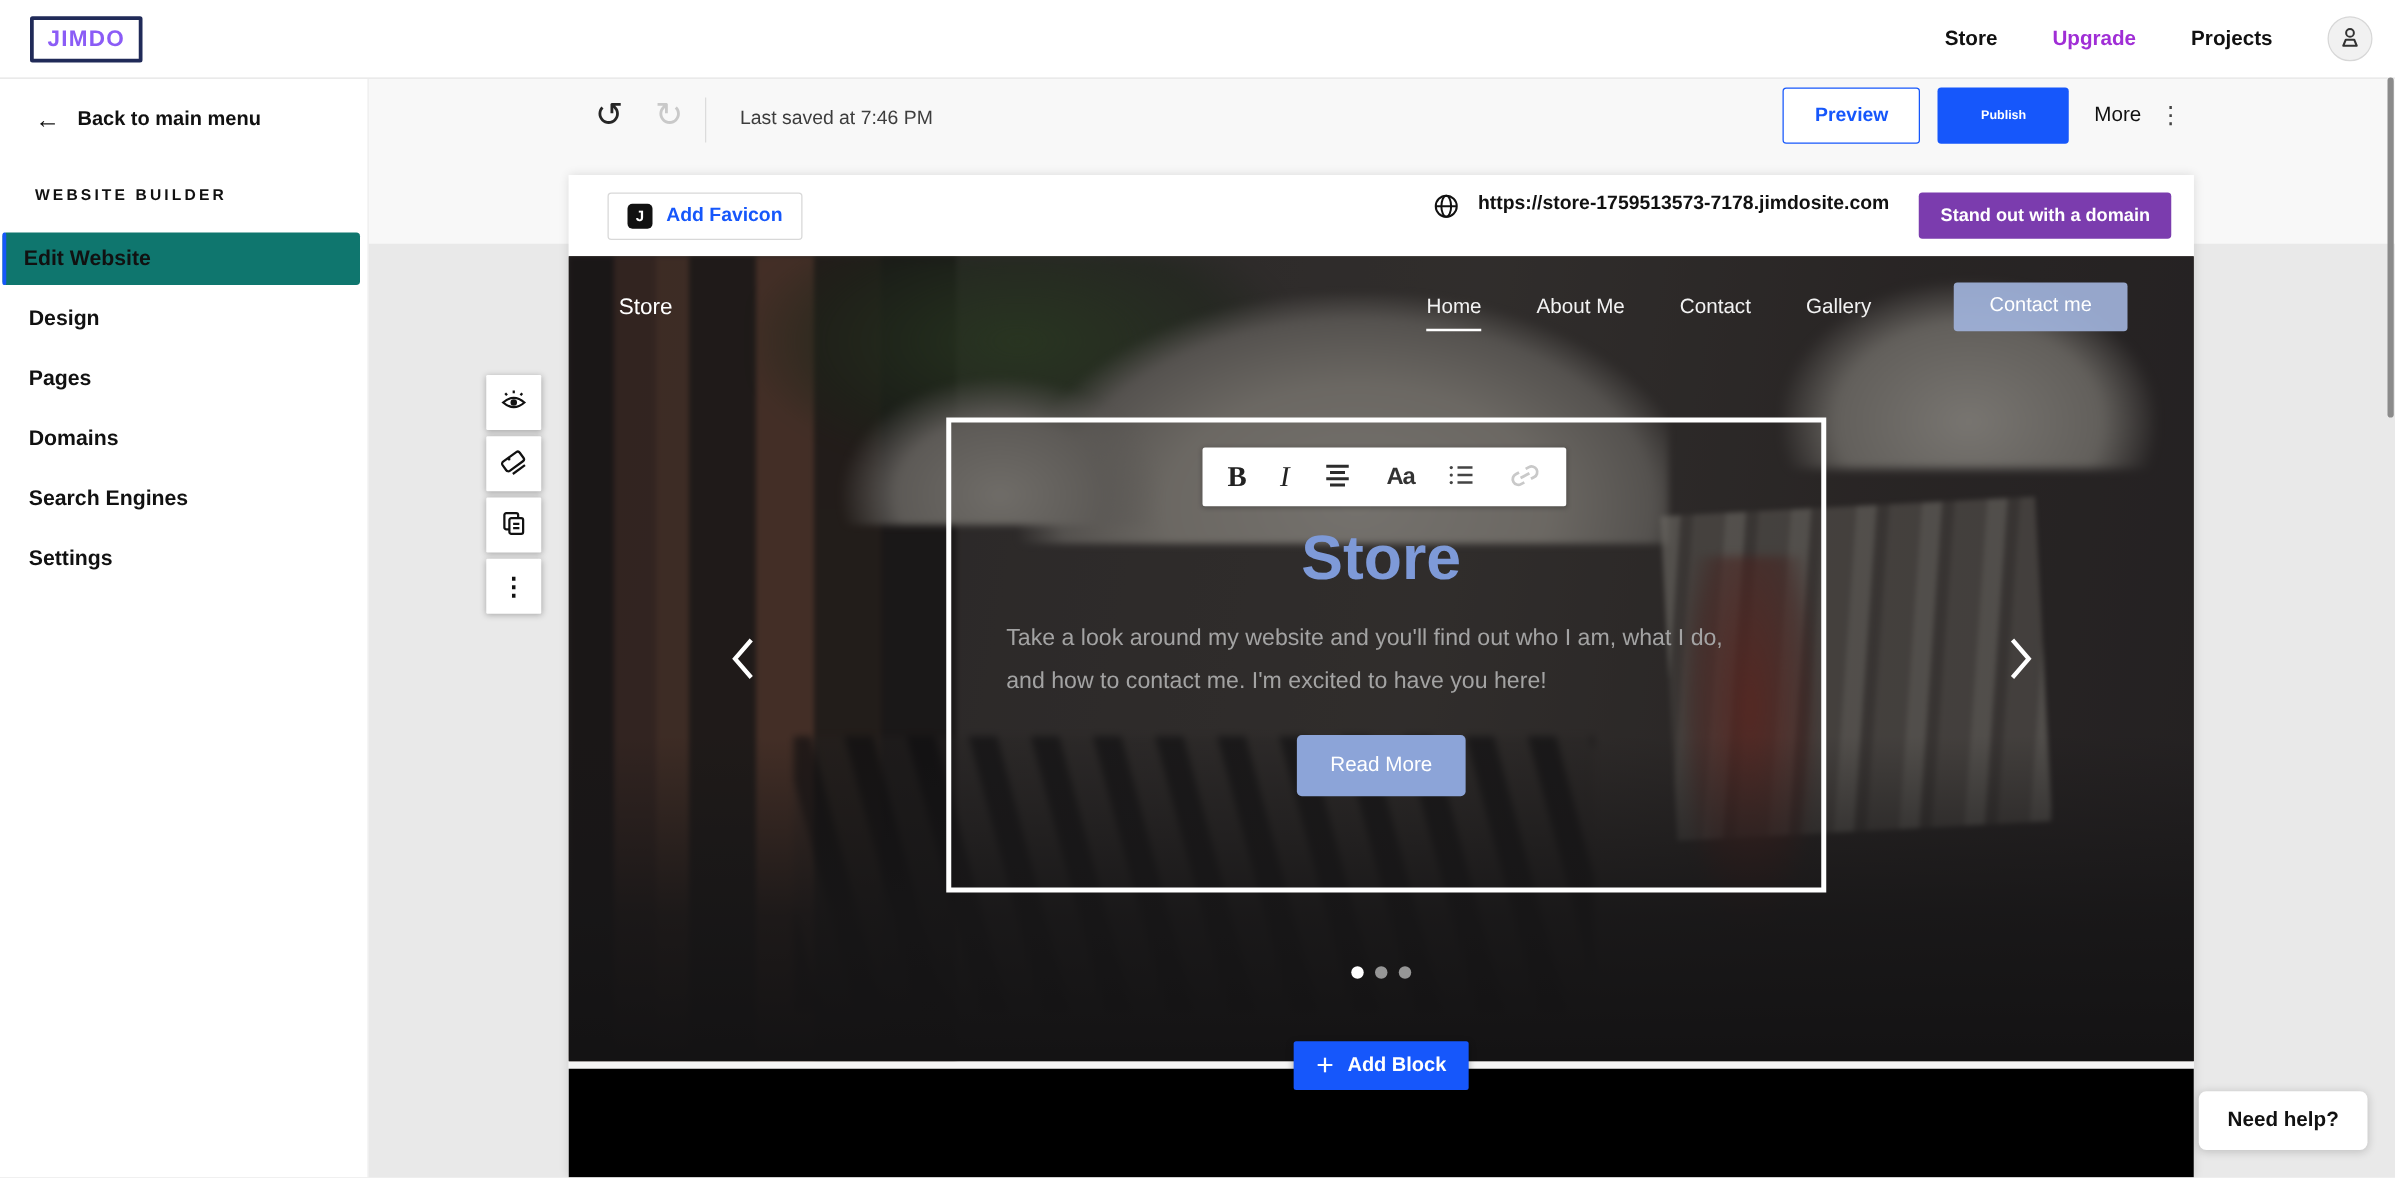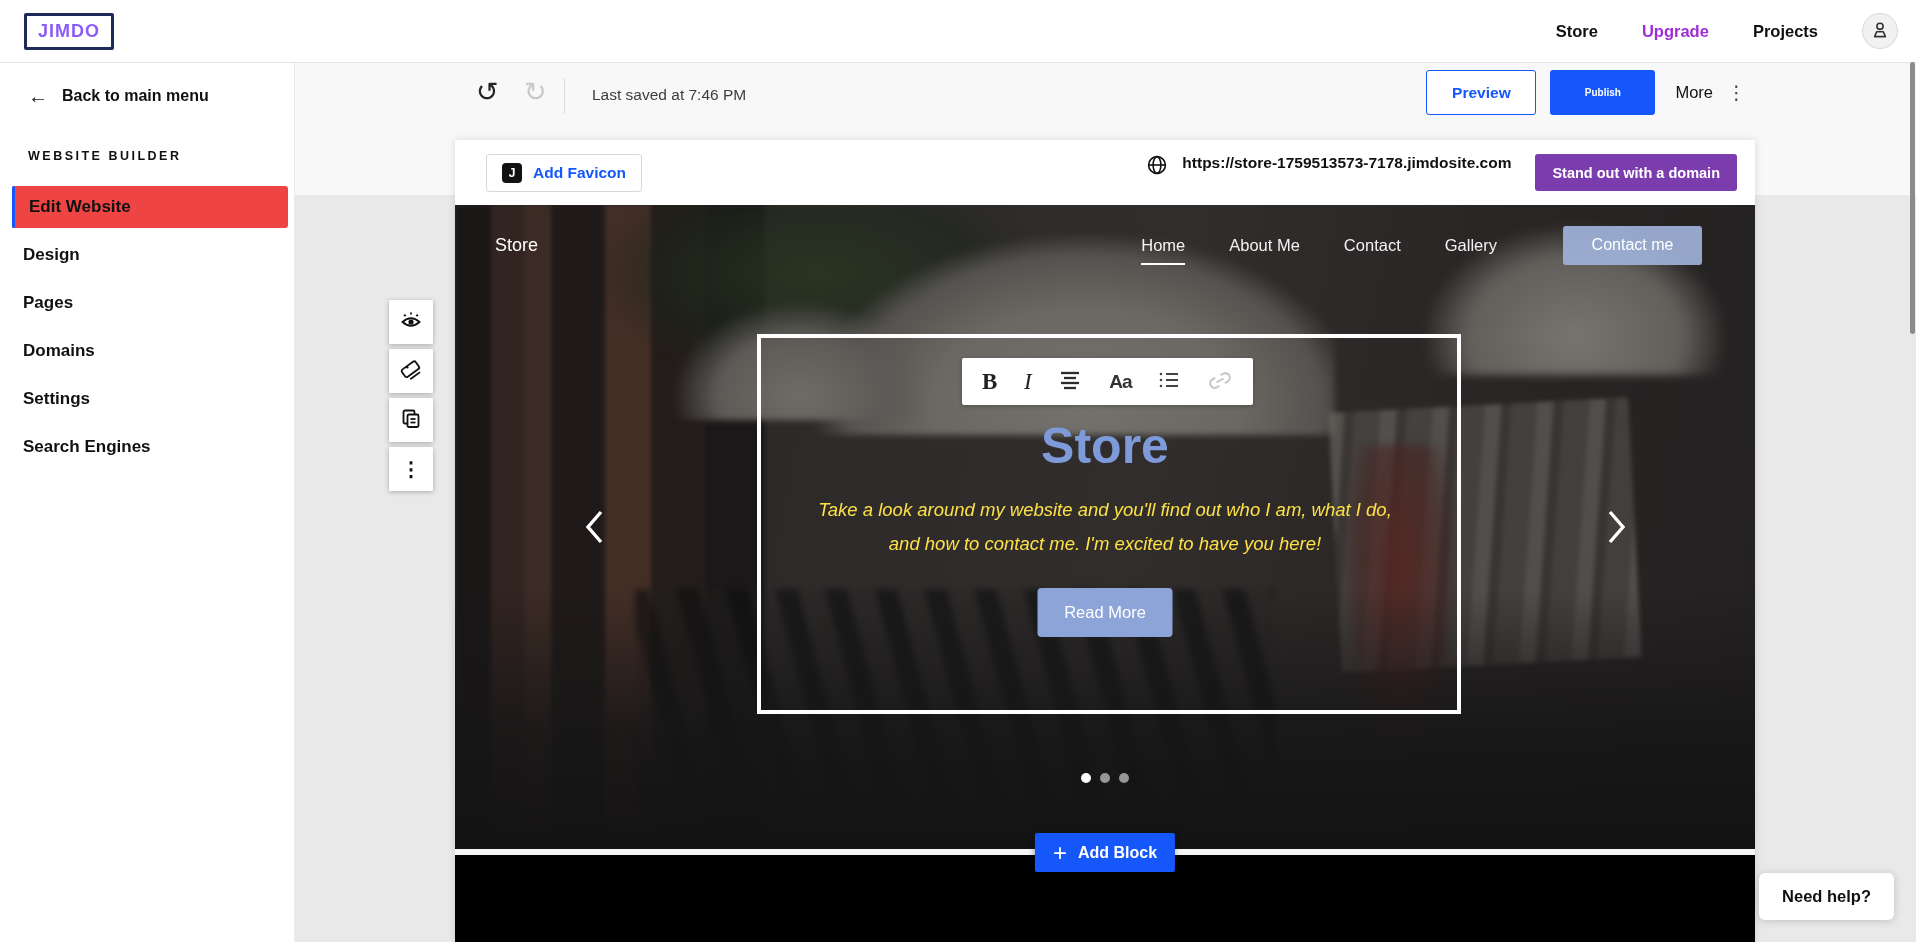--- a/index.html
+++ b/index.html
@@ -20,21 +20,21 @@
   
   .sidebar{position:absolute;left:0;top:62px;width:294px;height:880px;background:#fff;
            border-right:1px solid #ececec;z-index:30;}
   .back-row{position:absolute;left:28px;top:24px;display:flex;align-items:center;gap:14px;cursor:pointer;}
   .back-arrow{font-size:20px;line-height:1;}
   .back-label{font-size:16px;font-weight:700;}
   .sb-section{position:absolute;left:28px;top:87px;font-size:12.5px;font-weight:800;letter-spacing:2.5px;}
   .sb-list{position:absolute;left:0;top:124px;width:294px;}
   .sb-item{position:relative;height:42px;margin:0 0 6px 0;display:flex;align-items:center;cursor:pointer;}
   .sb-item .sb-label{margin-left:23px;font-size:17px;font-weight:600;}
-  .sb-item.active{background:#ef4444;border-radius:3px;margin-left:12px;margin-right:6px;}
+  .sb-item.active{background:#0f766e;border-radius:3px;margin-left:2px;margin-right:6px;}
   .sb-item.active .sb-label{margin-left:17px;}
   .sb-bar{position:absolute;left:0;top:0;width:3px;height:42px;background:#1657fb;border-radius:2px;}
 
   
   .strip{position:absolute;left:294px;top:62px;right:0;height:133px;background:#f8f8f8;}
   .undo-btn,.redo-btn{position:absolute;top:78px;font-size:27px;line-height:1;cursor:pointer;background:none;border:none;}
   .undo-btn{left:470px;color:#262626;}
   .redo-btn{left:518px;color:#c9c9c9;}
   .tb-divider{position:absolute;left:564px;top:78px;width:1px;height:36px;background:#dcdcdc;}
   .last-saved{position:absolute;left:592px;top:86px;font-size:15.5px;color:#3d3d3d;}
@@ -100,22 +100,22 @@
               padding:0 20px;box-sizing:border-box;z-index:6;}
   .ed-btn{background:none;border:none;cursor:pointer;display:flex;align-items:center;justify-content:center;
           height:100%;padding:0;}
   .ed-bold{font-family:"Liberation Serif","DejaVu Serif",serif;font-size:23px;font-weight:700;color:#222;}
   .ed-italic{font-family:"Liberation Serif","DejaVu Serif",serif;font-size:23px;font-style:italic;color:#222;}
   .ed-font{font-size:19px;color:#333;font-weight:600;letter-spacing:-1px;}
   .ed-link svg{transform:rotate(-28deg);}
 
   .hero-title{position:absolute;left:0;right:0;top:212px;text-align:center;color:#7e9ad8;
               font-size:50px;font-weight:800;z-index:5;cursor:text;}
-  .hero-body{position:absolute;left:50%;transform:translateX(-50%);top:288px;width:600px;text-align:center;
-             color:#fde047;font-size:18.5px;line-height:1.85;z-index:5;cursor:text;font-style:italic;}
+  .hero-body{position:absolute;left:50%;transform:translateX(-50%);top:288px;width:600px;
+             color:#a3a3a3;font-size:18.5px;line-height:1.85;z-index:5;cursor:text;}
   .btn-readmore{position:absolute;left:50%;transform:translateX(-50%);top:383px;width:135px;height:49px;
                 background:#8ca4d8;border:none;border-radius:4px;color:#fff;font-size:16.5px;cursor:pointer;z-index:5;}
   .car-prev,.car-next{position:absolute;top:303px;width:26px;height:40px;background:none;border:none;
                       cursor:pointer;z-index:6;padding:0;}
   .car-prev{left:126px;} .car-next{right:125px;}
   .dots{position:absolute;left:50%;transform:translateX(-50%);top:568px;display:flex;gap:9px;z-index:5;}
   .dot{width:10px;height:10px;border-radius:50%;background:#969696;cursor:pointer;}
   .dot.active{background:#fff;}
 
   .gap-line{height:6px;background:#f5f5f5;}
@@ -176,24 +176,24 @@
       <div class="sb-item">
         <span class="sb-label">Design</span>
       </div>
       <div class="sb-item">
         <span class="sb-label">Pages</span>
       </div>
       <div class="sb-item">
         <span class="sb-label">Domains</span>
       </div>
       <div class="sb-item">
+        <span class="sb-label">Search Engines</span>
+      </div>
+      <div class="sb-item">
         <span class="sb-label">Settings</span>
-      </div>
-      <div class="sb-item">
-        <span class="sb-label">Search Engines</span>
       </div>
     </div>
   </aside>
 
   <div class="strip"></div>
   <button class="undo-btn">↺</button>
   <button class="redo-btn">↻</button>
   <div class="tb-divider"></div>
   <div class="last-saved">Last saved at 7:46 PM</div>
   <div class="tb-right">

